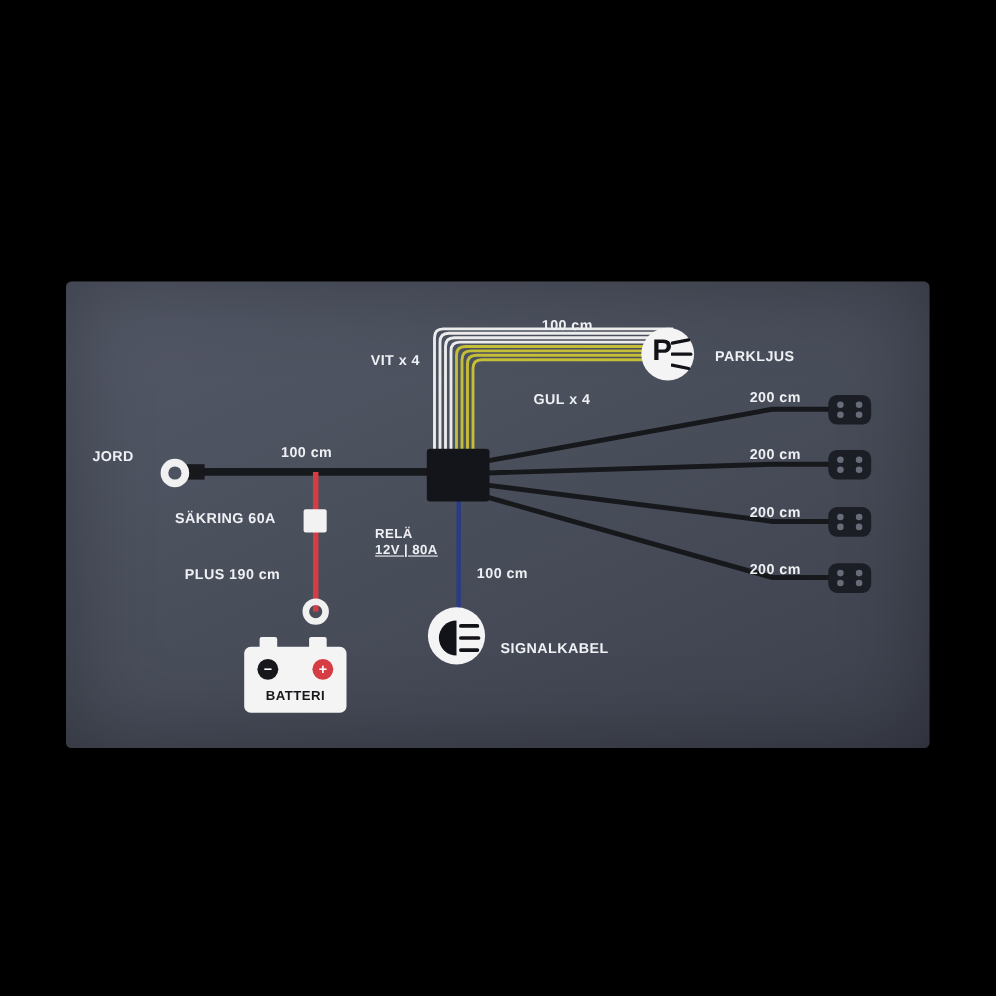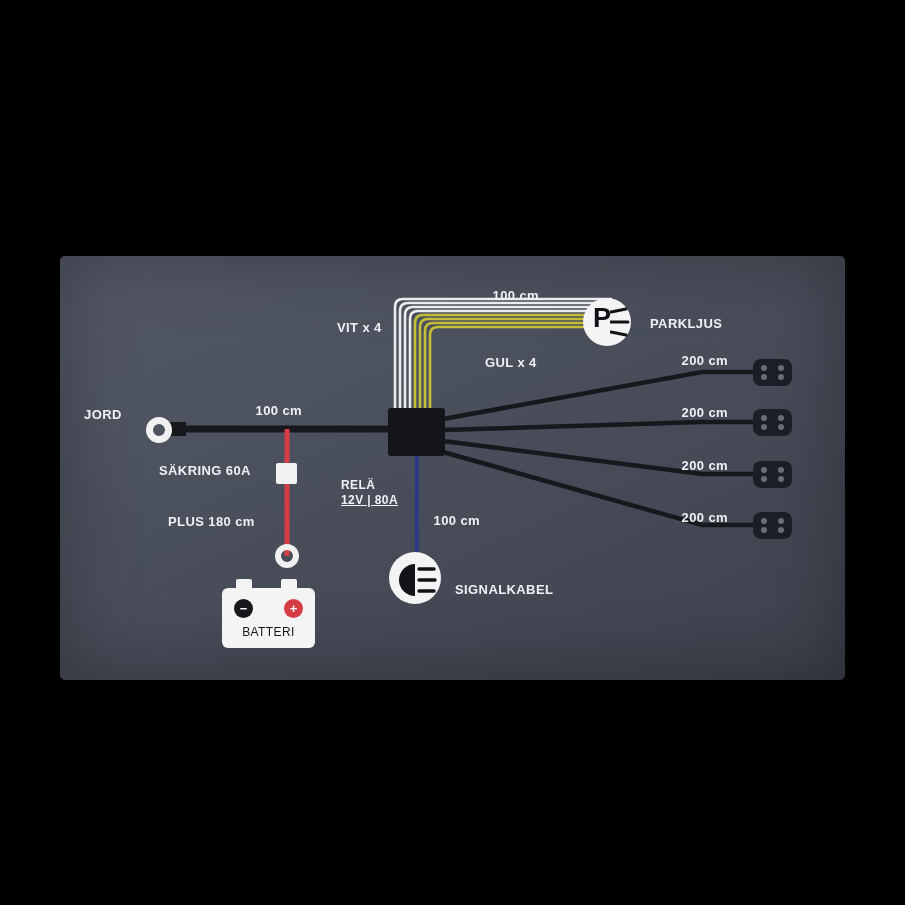--- a/index.html
+++ b/index.html
@@ -21,21 +21,21 @@
   .ring-plus{left:215px;top:288px;width:12px;height:12px;border:6px solid #f1f1f2;}
   .fuse{position:absolute;left:216px;top:207px;width:21px;height:21px;background:#f2f2f3;border-radius:2px;}
   .batt{position:absolute;left:162px;top:332px;width:93px;height:60px;background:#f4f4f5;border-radius:6px;}
   .tab{position:absolute;top:-9px;width:16px;height:10px;background:#f4f4f5;border-radius:2px 2px 0 0;}
   .tab-neg{left:14px;}.tab-pos{left:59px;}
   .term{position:absolute;top:11px;width:19px;height:19px;border-radius:50%;
         display:flex;align-items:center;justify-content:center;color:#fff;font-size:13px;font-weight:700;line-height:1;}
   .term-neg{left:12px;background:#17181c;}
   .term-pos{left:62px;background:#d63c44;}
   .batt-name{position:absolute;left:0;right:0;top:37px;text-align:center;font-size:12px;
-             font-weight:400;color:#17181c;letter-spacing:.4px;}
+             font-weight:700;color:#17181c;letter-spacing:.4px;}
   .circle{position:absolute;background:#f4f4f5;border-radius:50%;}
   .park{left:523px;top:42px;width:48px;height:48px;}
   .fog{left:329px;top:296px;width:52px;height:52px;}
   .park-p{position:absolute;left:10px;top:7px;font-size:27px;font-weight:700;color:#121318;line-height:1;}
   .park-rays{position:absolute;left:27px;top:9px;}
   .conn{position:absolute;left:693px;width:39px;height:27px;background:#1b1e25;border-radius:8px;}
   .dot{position:absolute;width:6px;height:6px;border-radius:50%;background:#666c78;}
   .dot-a{left:8px;top:6px;}.dot-b{left:25px;top:6px;}.dot-c{left:8px;top:15px;}.dot-d{left:25px;top:15px;}
 </style>
 </head>
@@ -69,21 +69,21 @@
       <path d="M383 196 L642 269 H694" stroke="#17181c" stroke-width="4.5" fill="none"></path>
     </svg>
 
 
     <p class="lbl" style="left:24px;top:151px;">JORD</p>
     <div class="ring ring-jord"></div>
     <p class="lbl ctr" style="left:190px;top:147px;">100 cm</p>
 
     <p class="lbl" style="left:99px;top:207px;">SÄKRING 60A</p>
     <div class="fuse"></div>
-    <p class="lbl" style="left:108px;top:258px;">PLUS 180 cm</p>
+    <p class="lbl" style="left:108px;top:258px;">PLUS 190 cm</p>
     <div class="ring ring-plus"></div>
 
     <div class="batt">
       <div class="tab tab-neg"></div>
       <div class="tab tab-pos"></div>
       <div class="term term-neg">
         <span>−</span>
       </div>
       <div class="term term-pos">
         <span>+</span>

